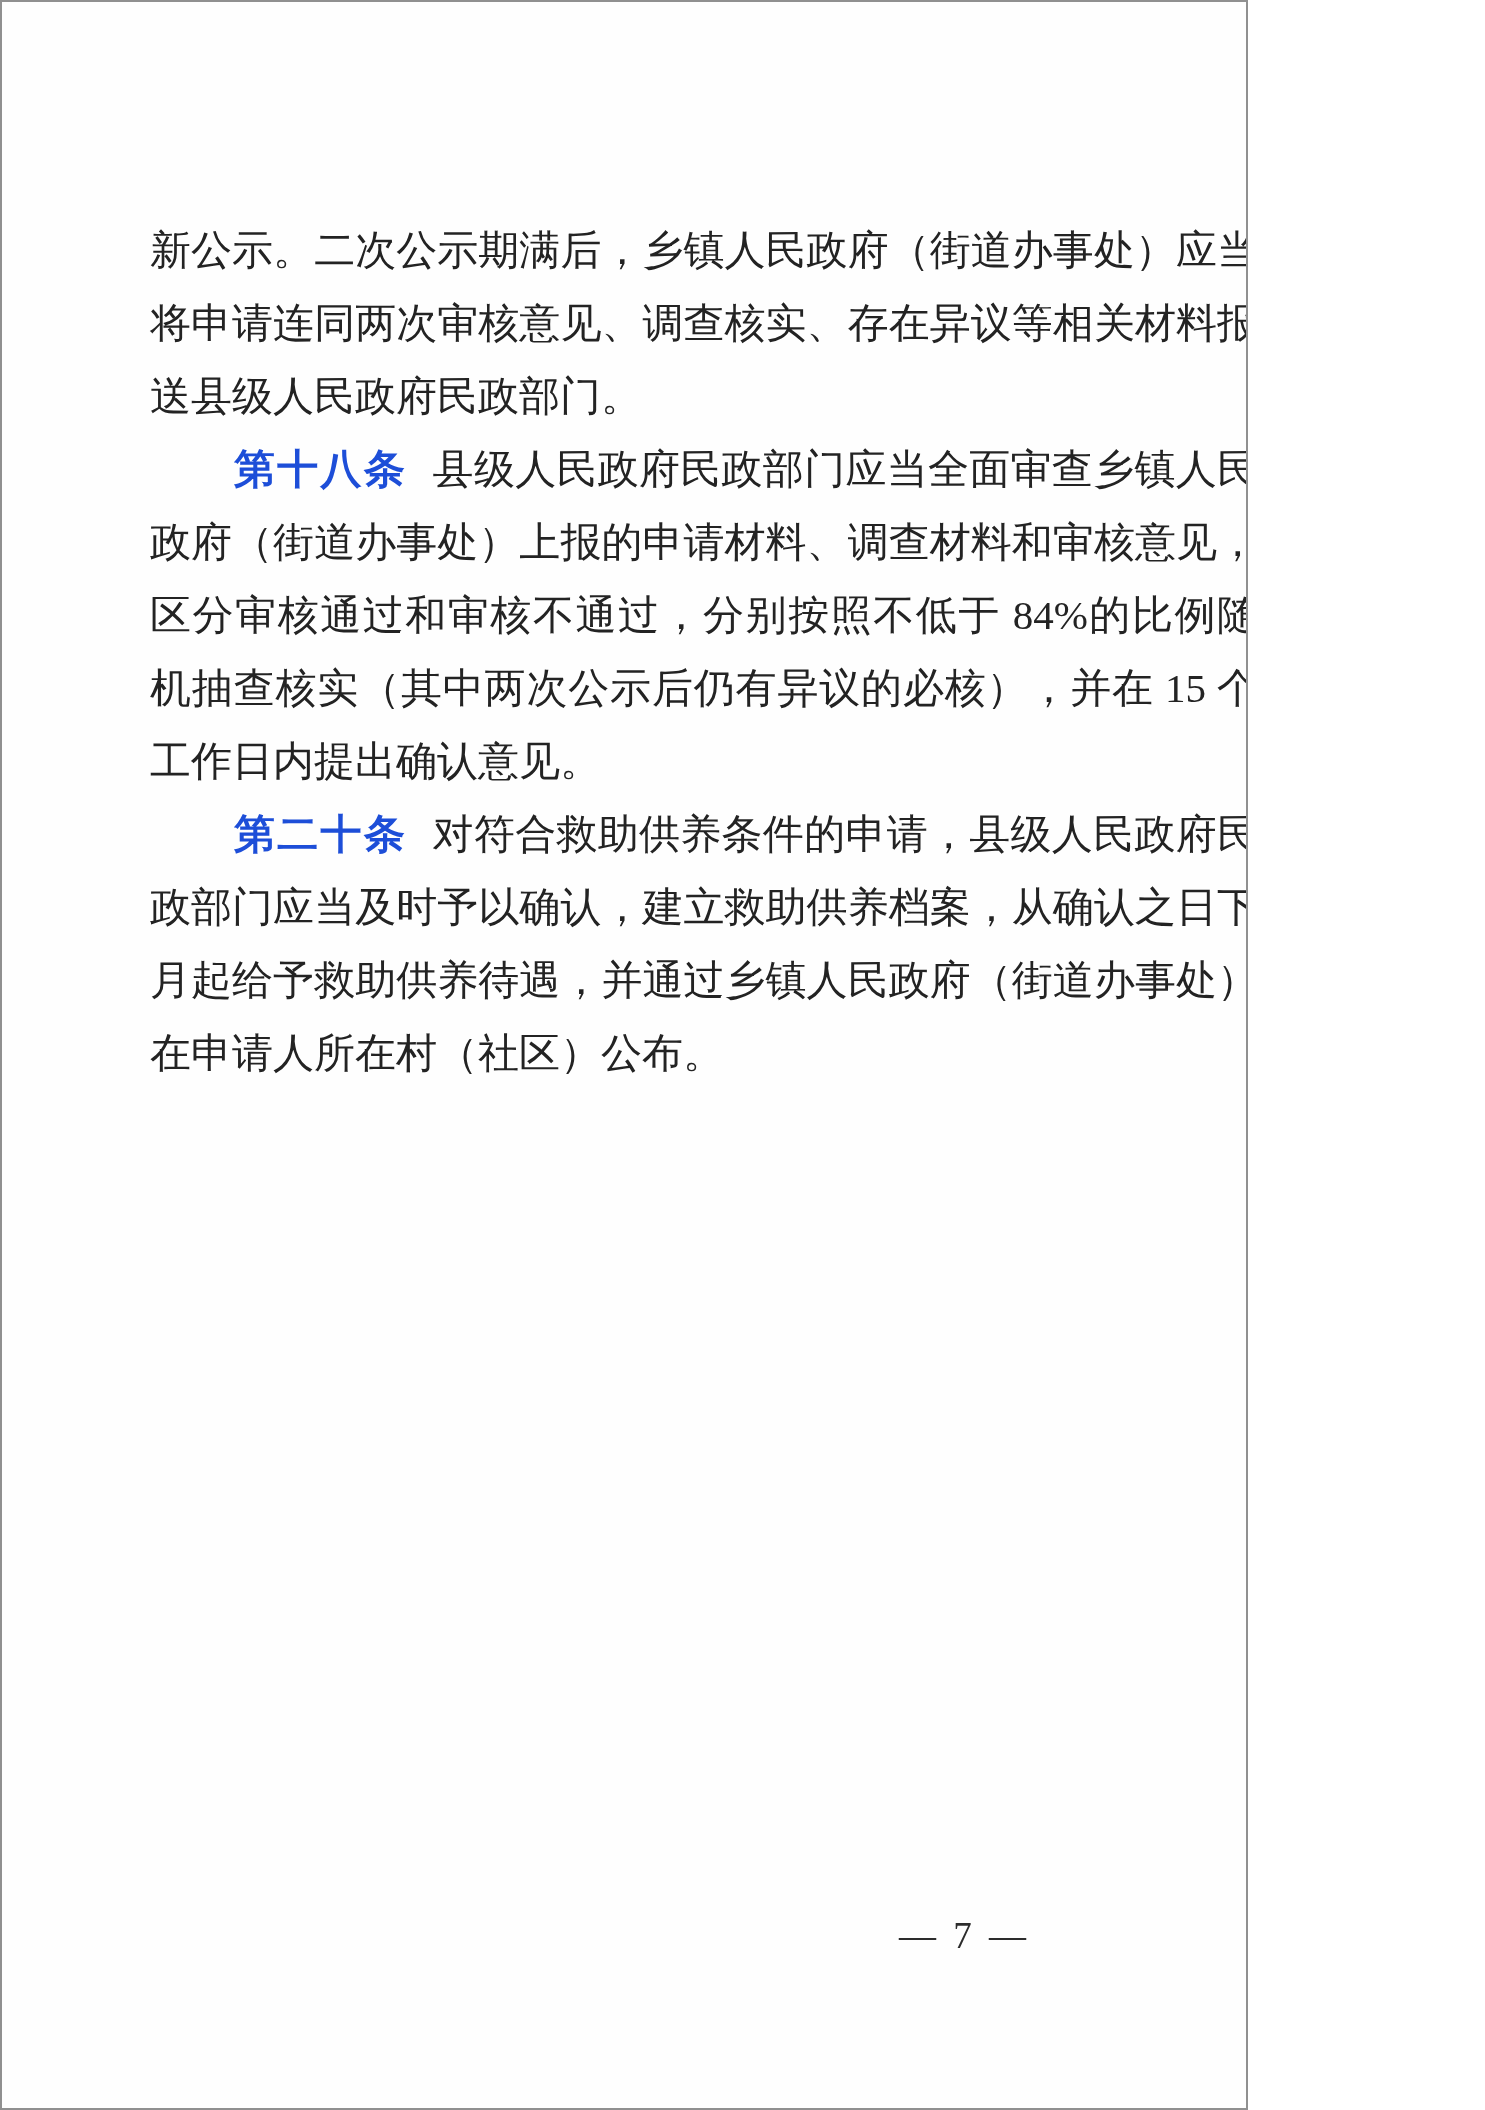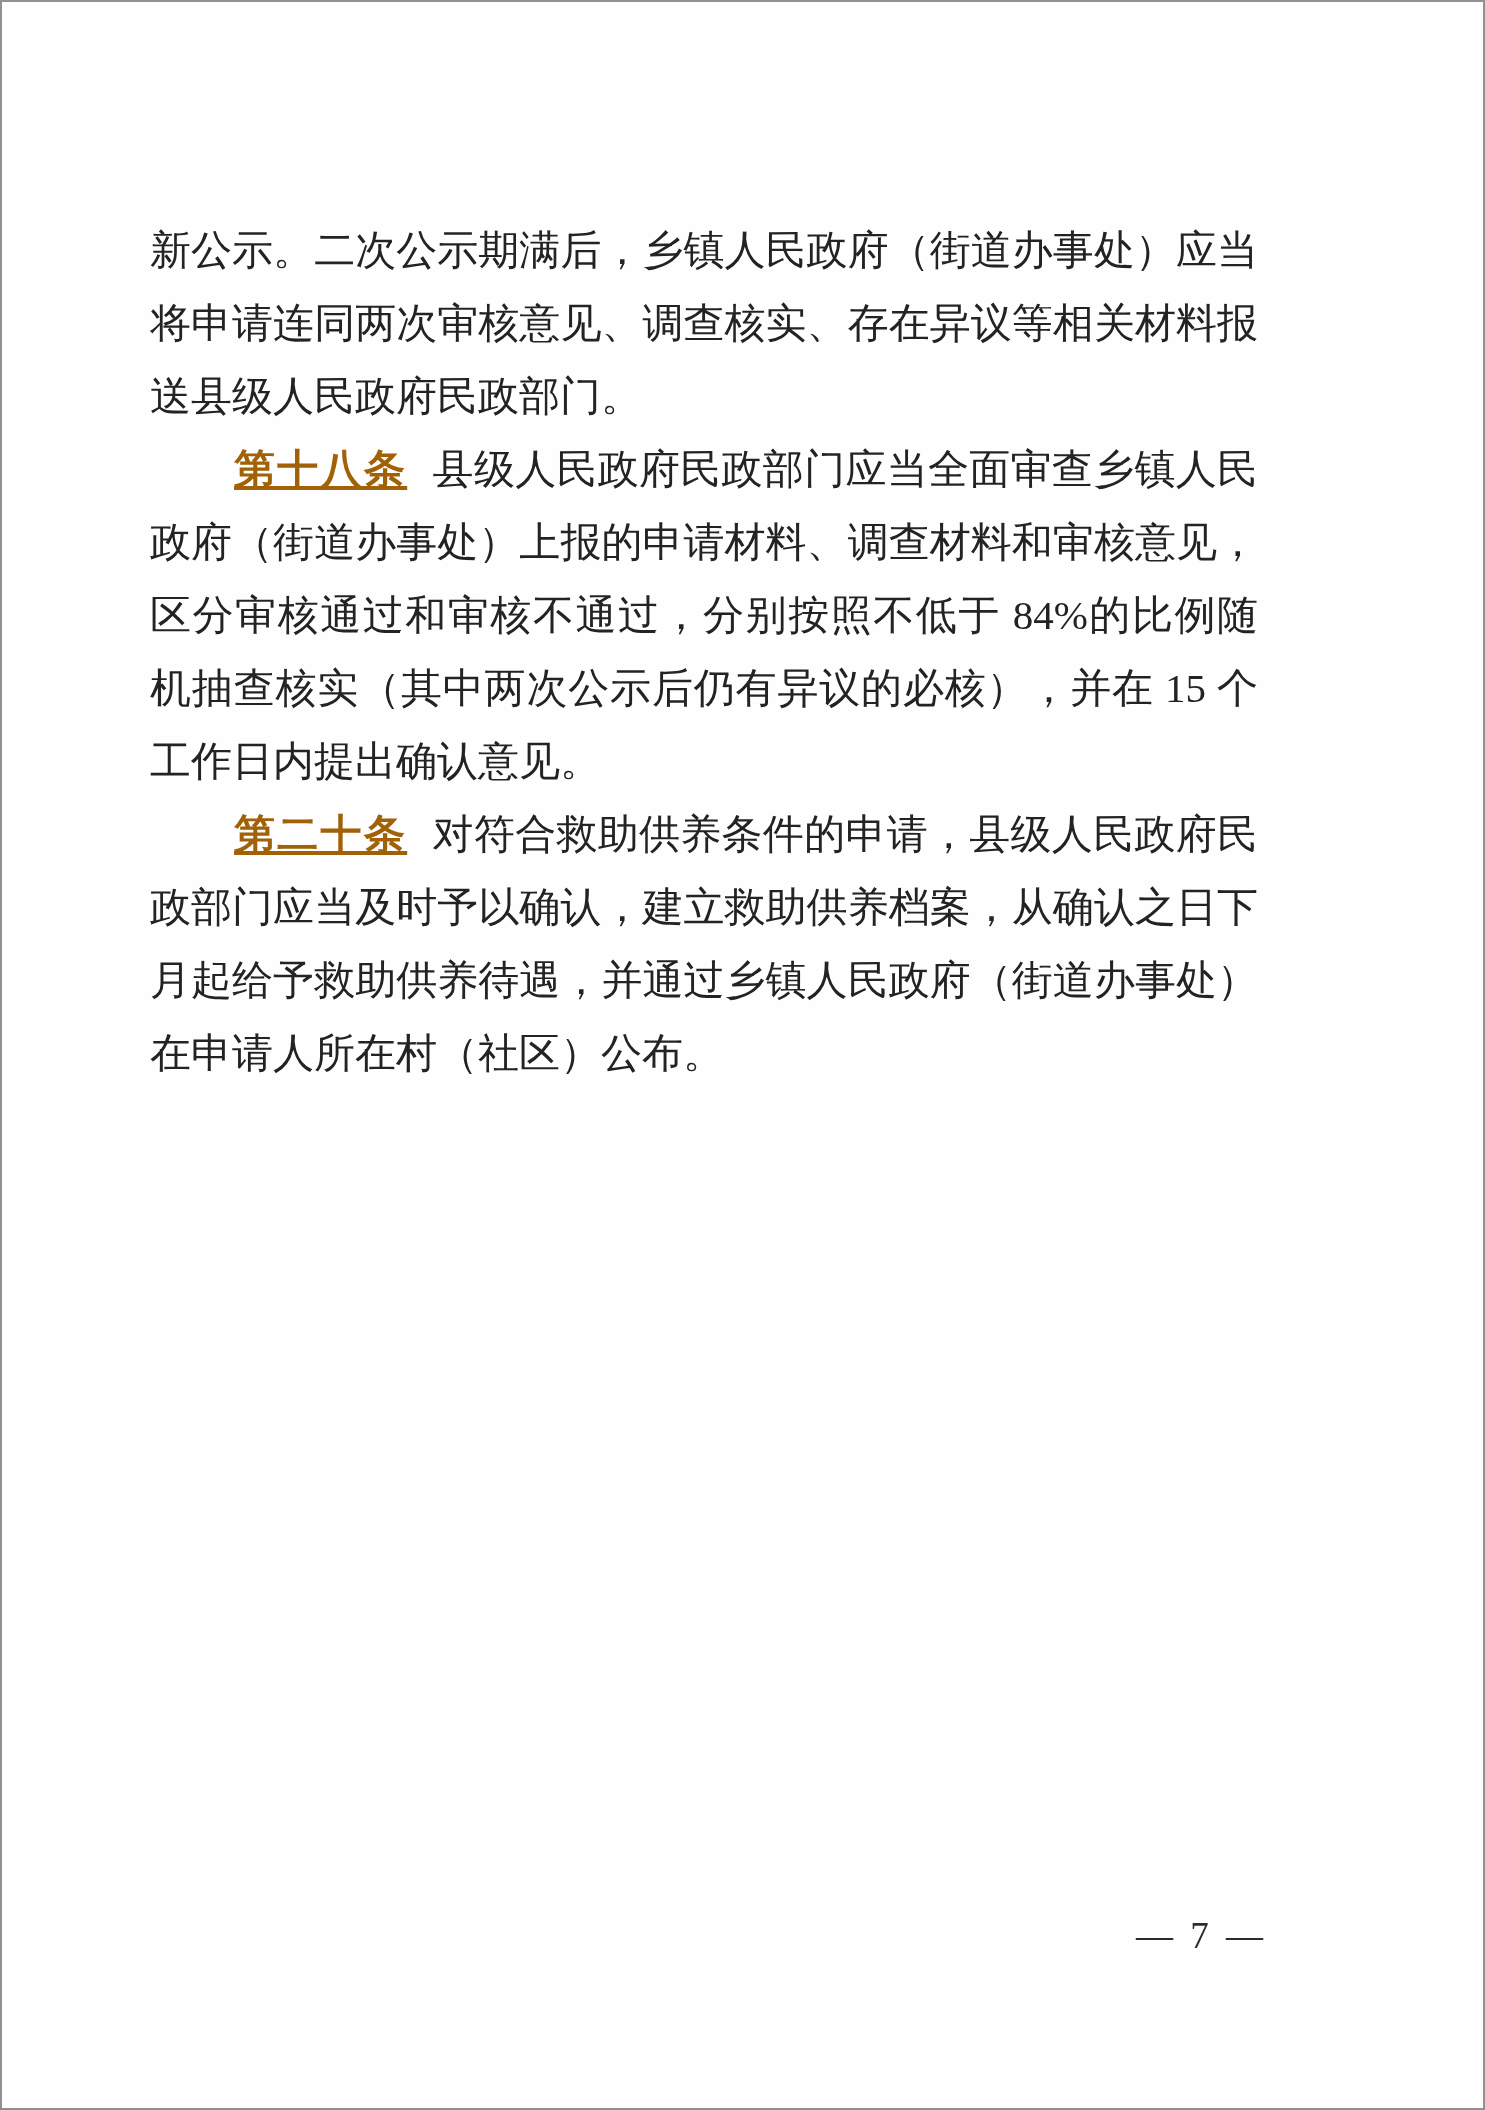--- a/index.html
+++ b/index.html
@@ -2,21 +2,21 @@
 <html><head>
 <meta charset="utf-8">
 <style>
   html, body {
     margin: 0;
     padding: 0;
     background: #ffffff;
   }
   .scan-page {
     position: relative;
-    width: 1485px;
+    width: 1248px;
     height: 2110px;
     box-sizing: border-box;
     background: #fefefe;
     border: 2px solid #909090;
     overflow: hidden;
     font-family: "Liberation Serif", serif;
   }
   .text-block {
     position: absolute;
     left: 148px;
@@ -31,24 +31,23 @@
   .para {
     margin: 0;
     text-indent: 2.05em;
   }
   .para.no-indent {
     text-indent: 0;
   }
   .article-no {
     font-weight: 700;
     font-family: "Liberation Sans", sans-serif;
-    color: #a16207;
+    color: #1d4ed8;
     margin-right: 0.62em;
     letter-spacing: 2px;
-    text-decoration: underline;
   }
   .para-text {
     color: #232323;
   }
   .footer {
     position: absolute;
     top: 1912px;
     right: 216px;
     font-size: 37px;
     line-height: 44px;

